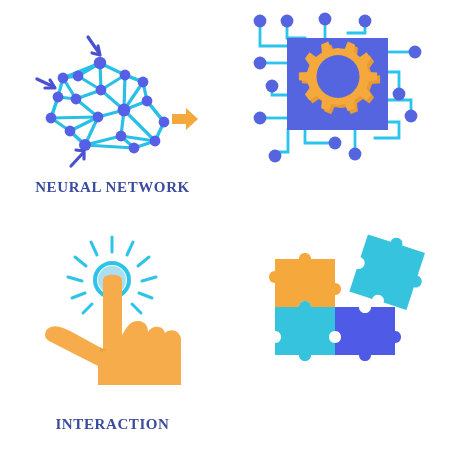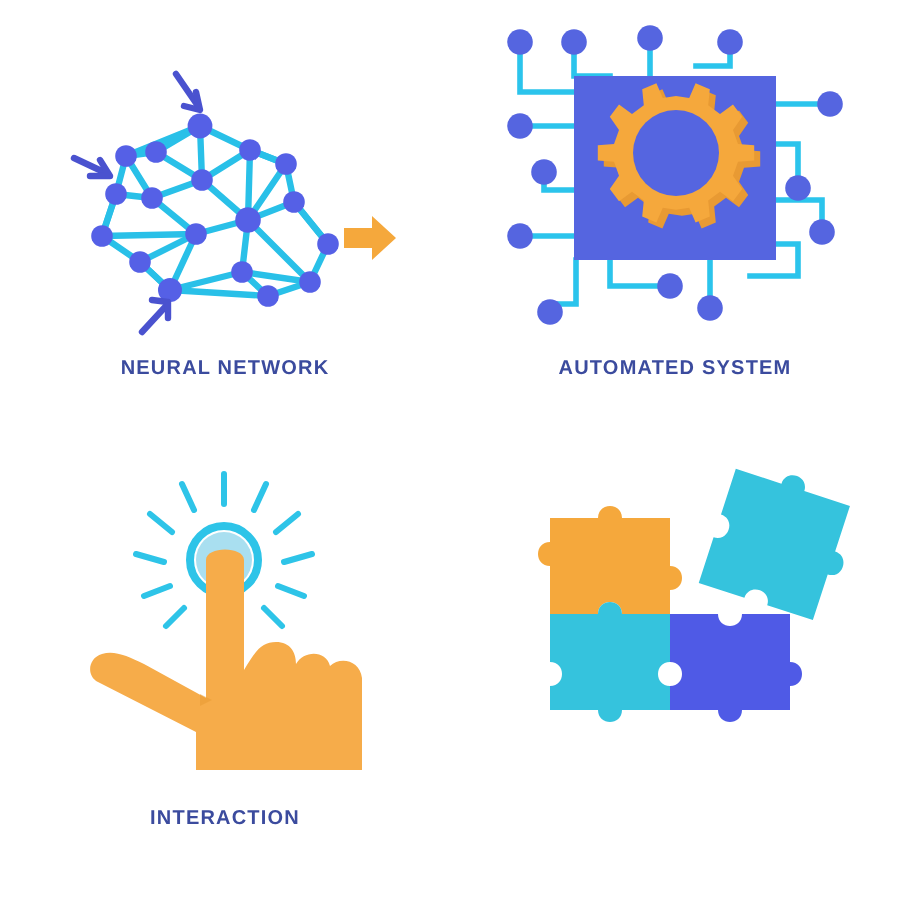--- a/index.html
+++ b/index.html
@@ -29,34 +29,34 @@
     align-items: center;
     justify-content: flex-start;
     box-sizing: border-box;
   }
   .icon-art {
     width: 225px;
     height: 180px;
     display: block;
   }
   .icon-label {
-    font-family: Liberation Sans, sans-serif;
-    font-size: 10px;
+    font-family: Liberation Serif, serif;
+    font-size: 15px;
     font-weight: 700;
     letter-spacing: 0.6px;
     color: #3b4b9e;
     text-align: right;
     line-height: 1;
     margin-top: -2px;
     user-select: none;
   }
   .cell-neural .icon-label,
   .cell-automated .icon-label { margin-top: 0px; }
   .cell-interaction .icon-label,
-  .cell-problem .icon-label { margin-top: 0; }
+  .cell-problem .icon-label { margin-top: 12px; }
 </style>
 </head>
 <body>
 
 <div class="icon-grid">
 
   <div class="icon-cell cell-neural">
     <svg class="icon-art" viewBox="0 0 225 180" aria-hidden="true">
       <g stroke="#29c0e8" stroke-width="3.2" stroke-linecap="round" fill="none">
 
@@ -182,21 +182,20 @@
         <circle cx="47" cy="86" r="6.4"></circle>
         <circle cx="35" cy="118" r="6.4"></circle>
         <circle cx="50" cy="156" r="6.4"></circle>
         <circle cx="110" cy="143" r="6.4"></circle>
         <circle cx="130" cy="154" r="6.4"></circle>
         <circle cx="190" cy="52" r="6.4"></circle>
         <circle cx="174" cy="94" r="6.4"></circle>
         <circle cx="186" cy="116" r="6.4"></circle>
       </g>
     </svg>
-    <div class="icon-label">AUTOMATED SYSTEM</div>
   </div>
 
   <div class="icon-cell cell-interaction">
     <svg class="icon-art" viewBox="0 0 225 180" aria-hidden="true">
       <g stroke="#2ec4e8" stroke-width="3" stroke-linecap="round" fill="none">
         <path d="M112 12 L112 27"></path>
         <path d="M133 17 L127 30"></path>
         <path d="M149 32 L138 41"></path>
         <path d="M156 52 L142 56"></path>
         <path d="M152 73 L139 68"></path>

